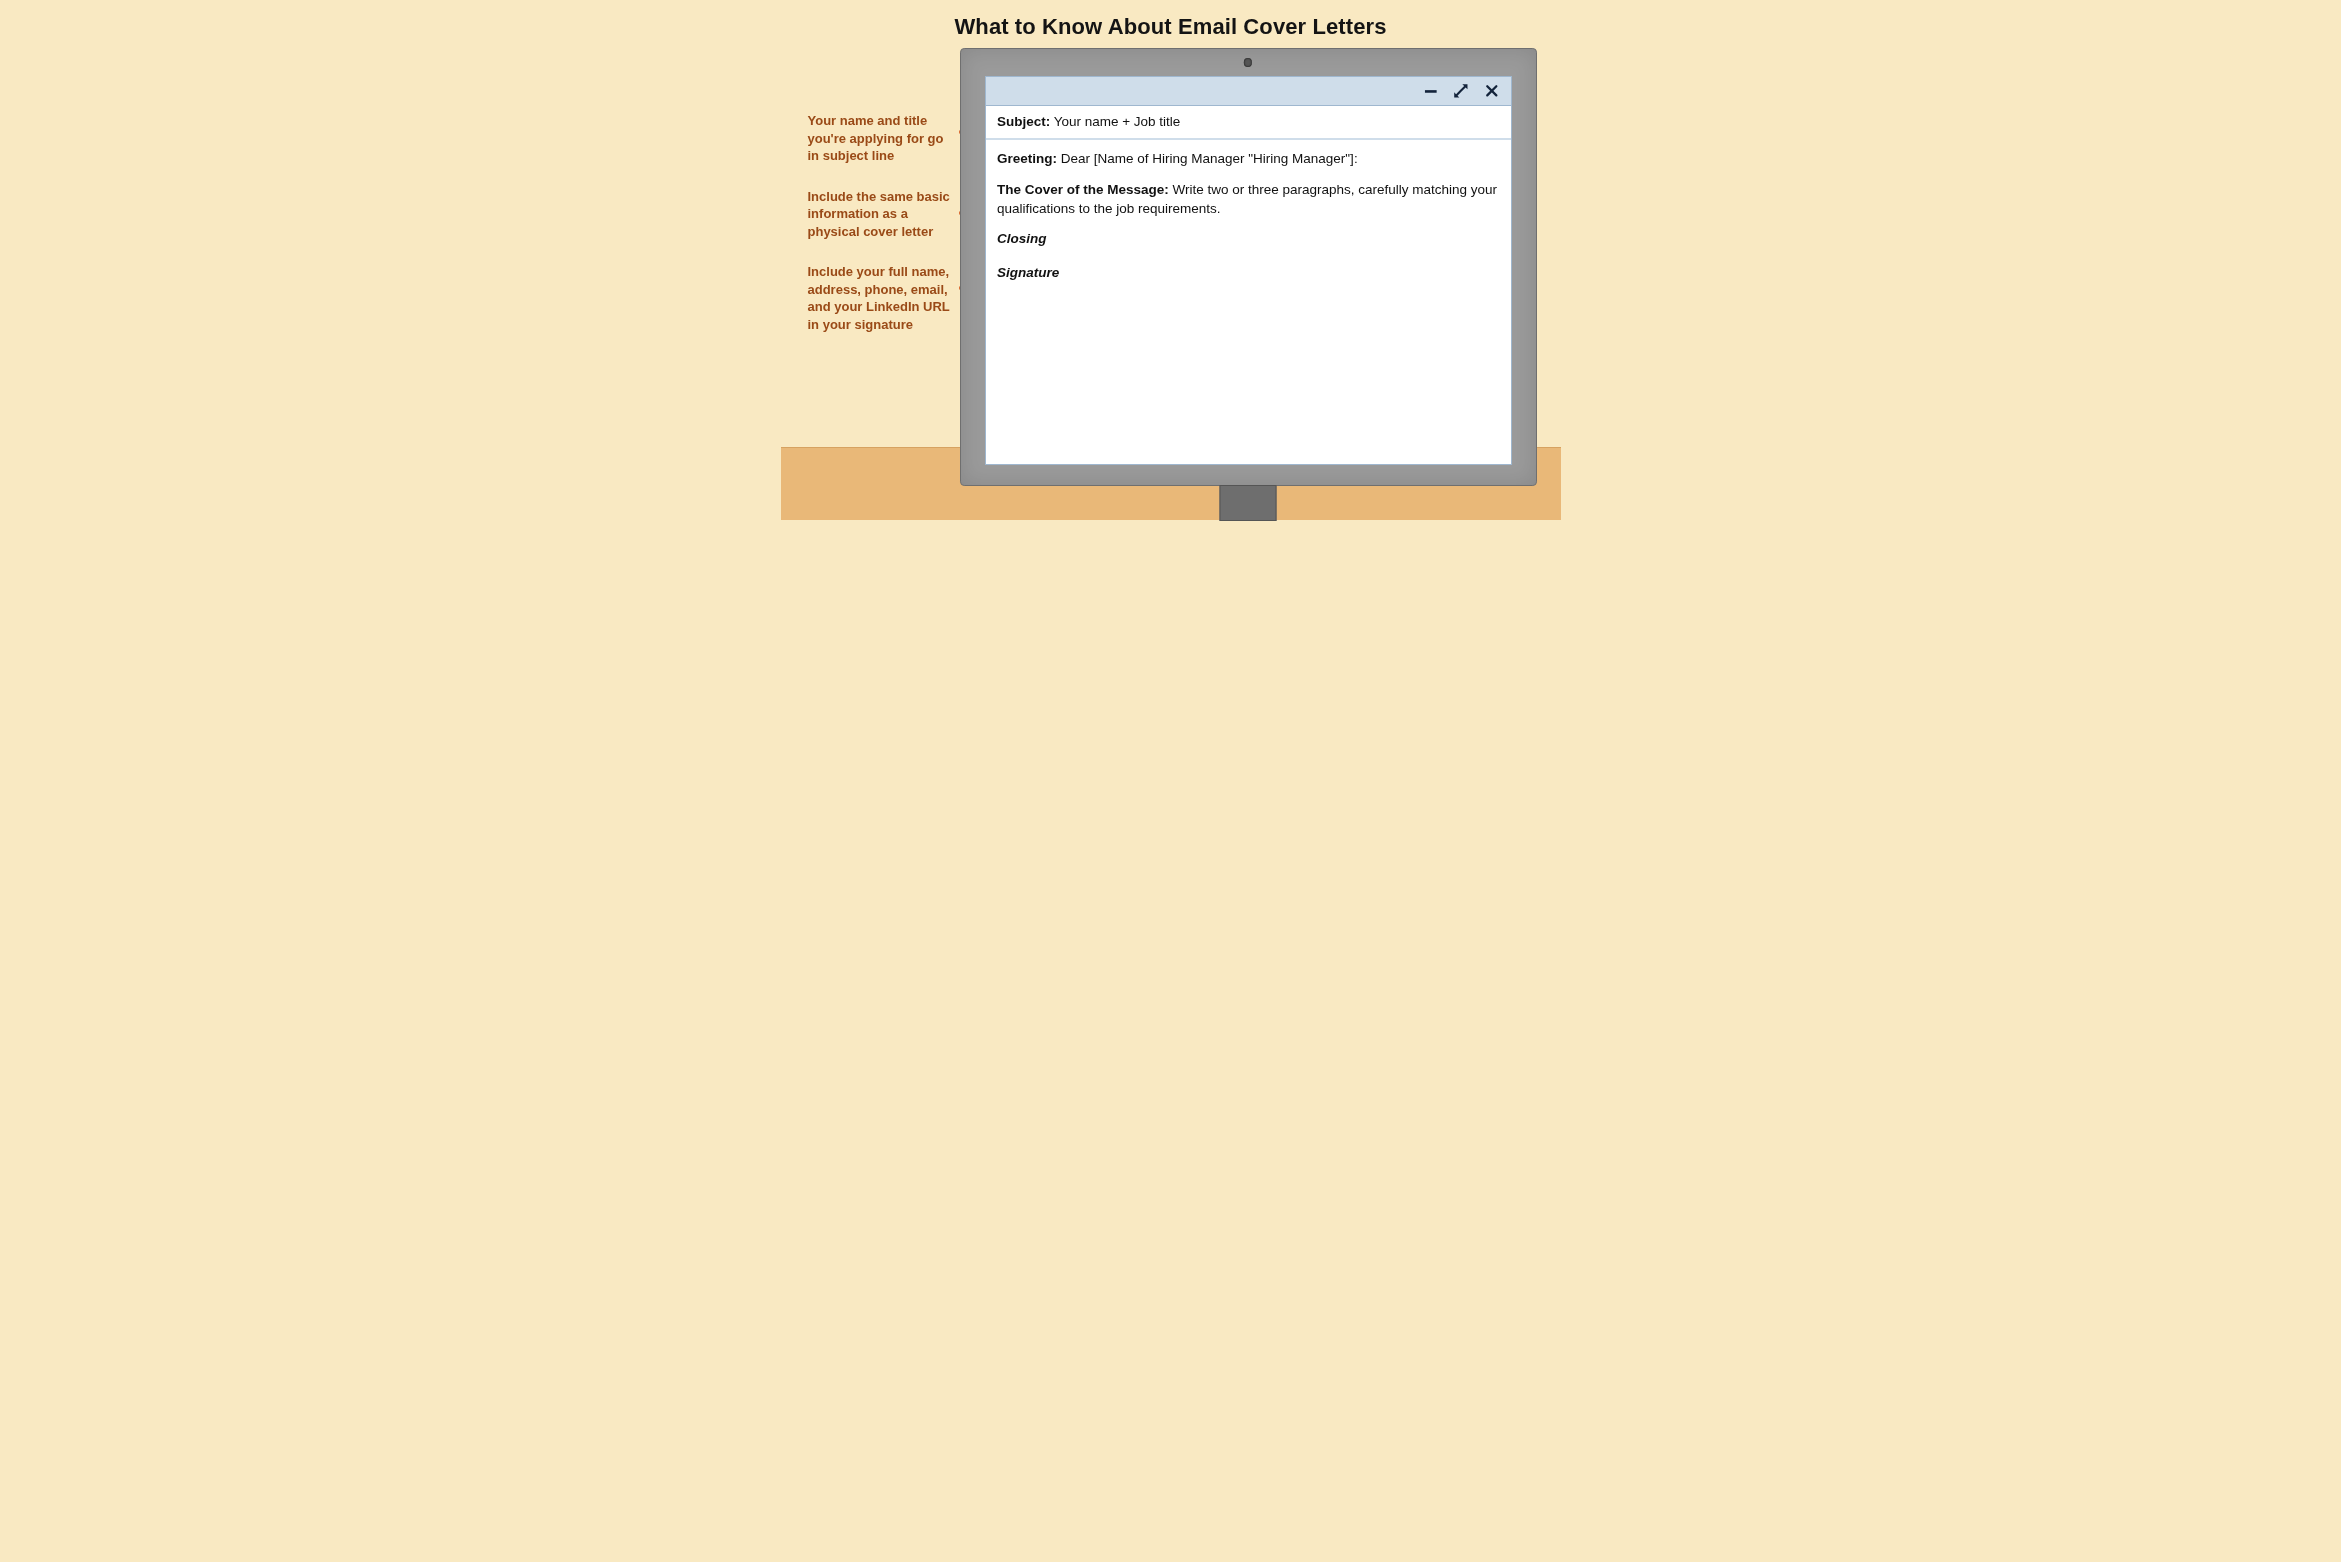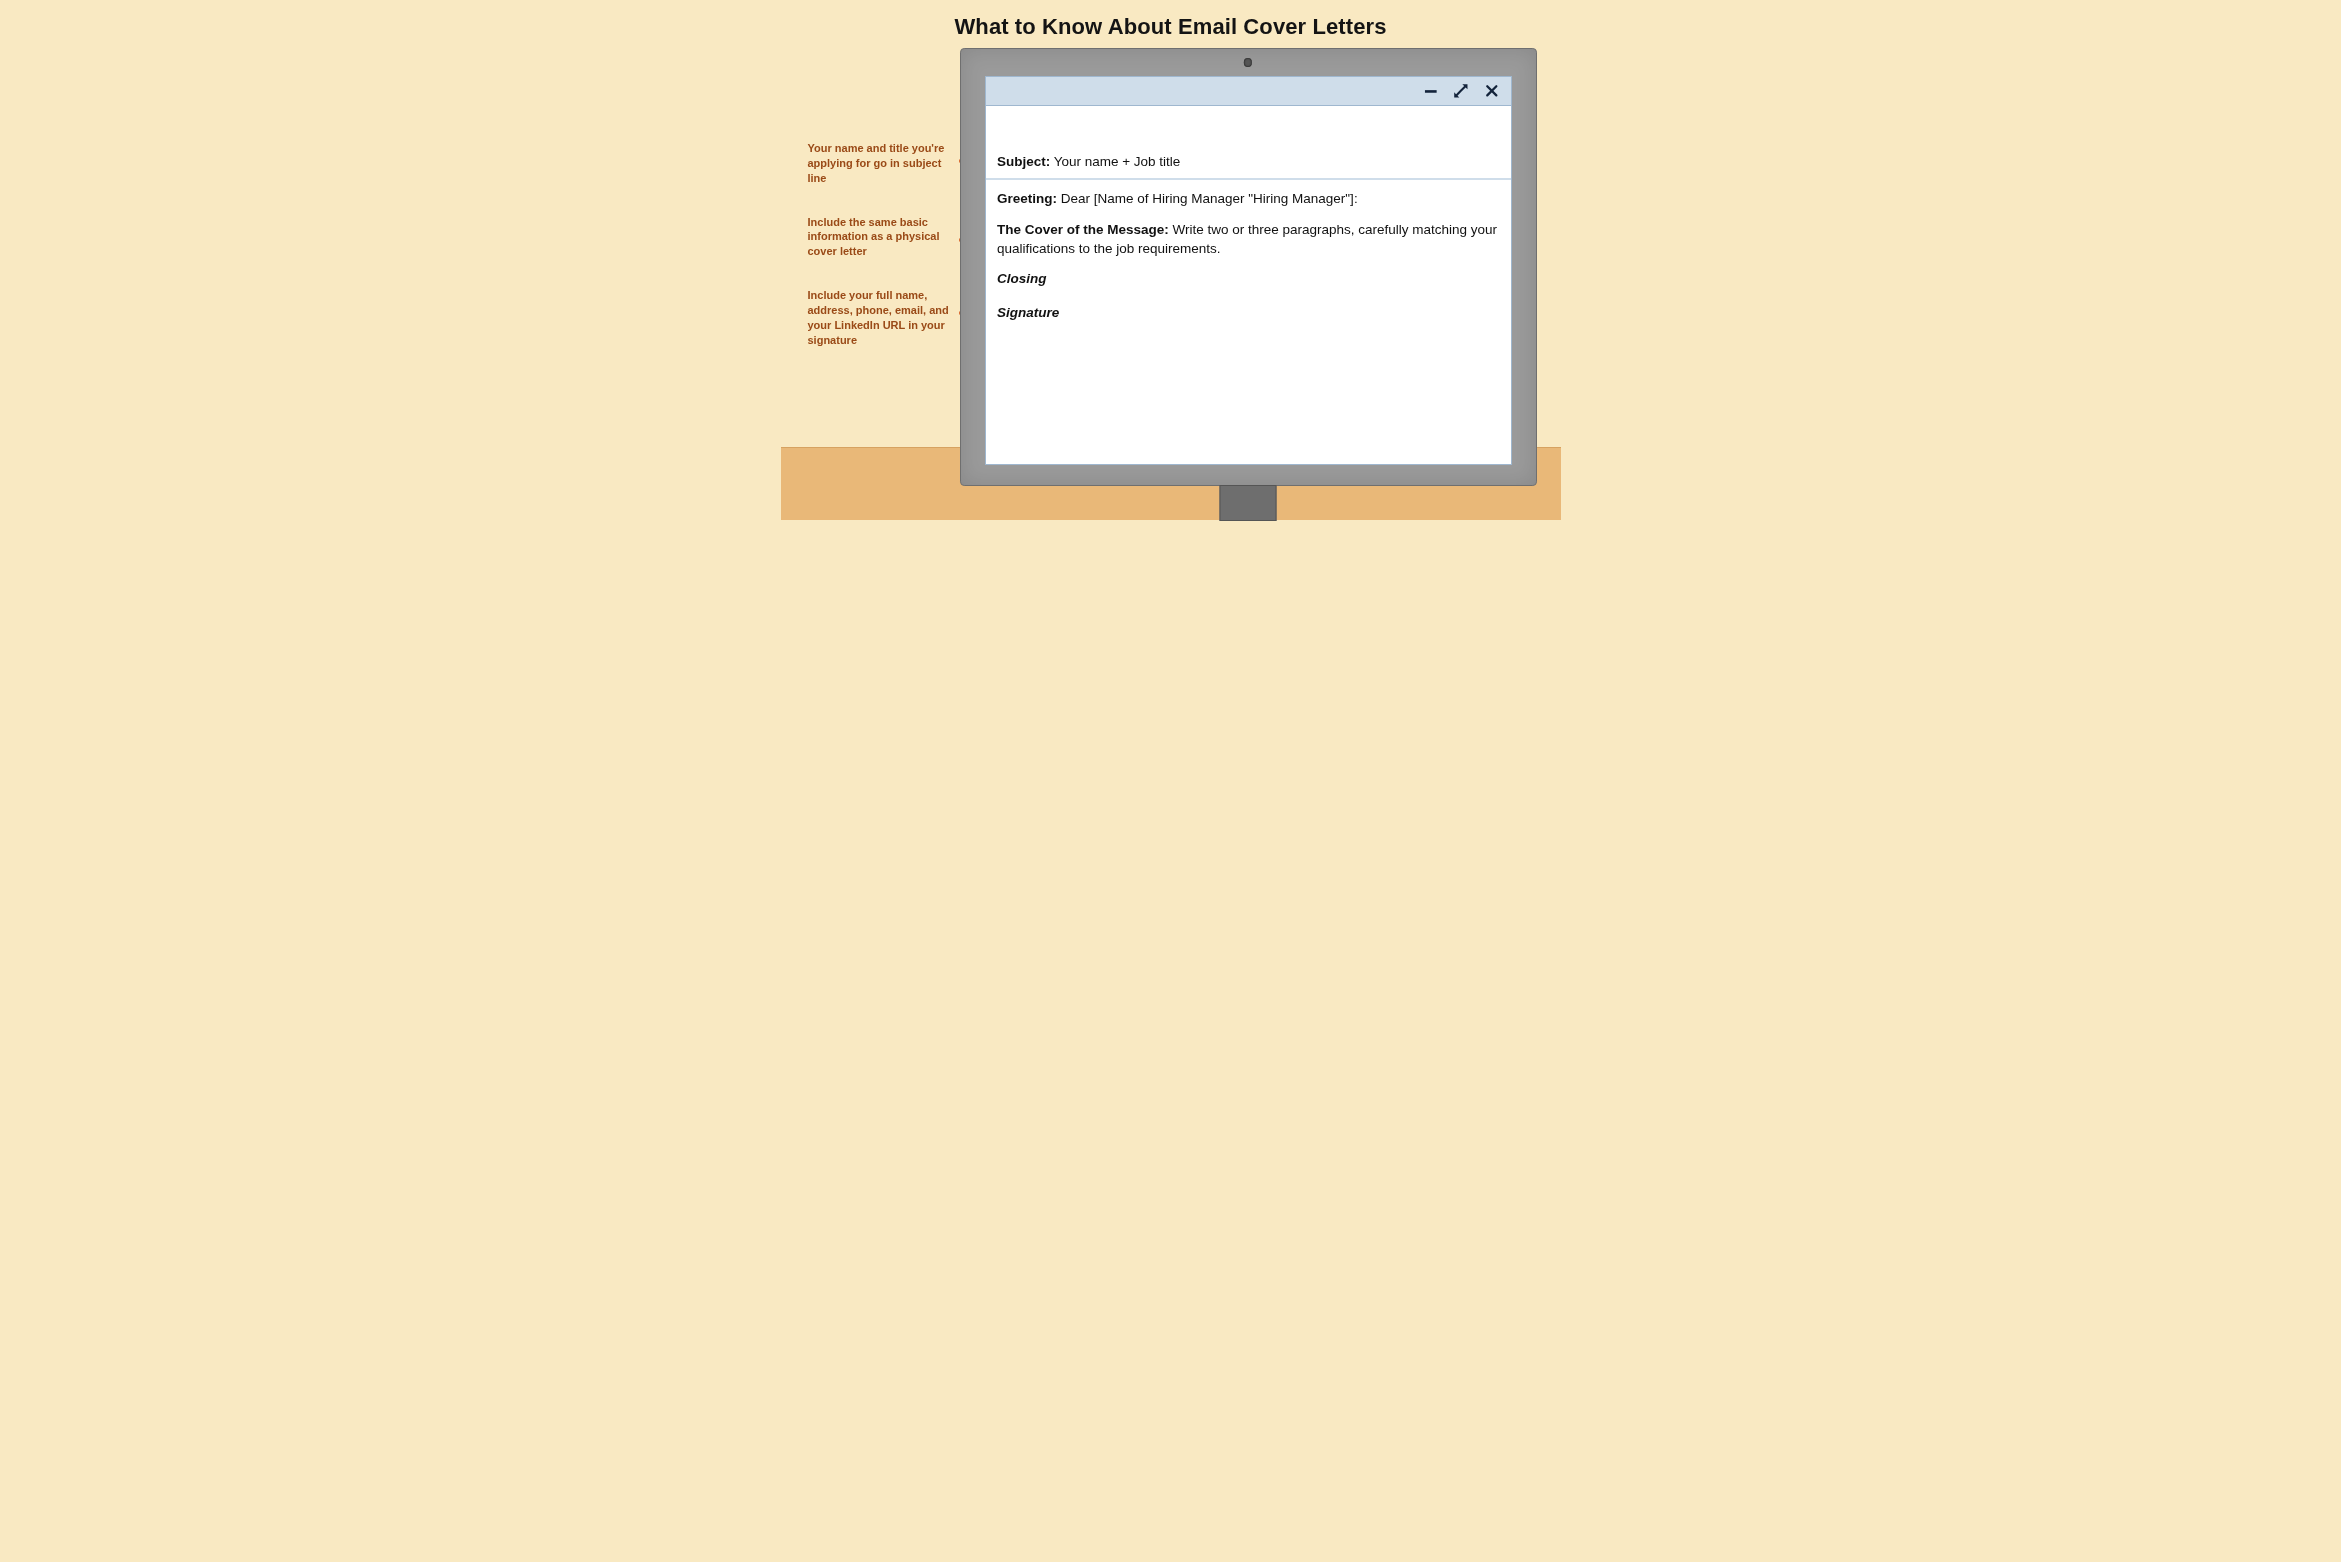--- a/index.html
+++ b/index.html
@@ -47,25 +47,24 @@
   
   .annotations {
     position: absolute;
     left: 27px;
     top: 112px;
     width: 146px;
   }
   .anno {
     color: #9a4a17;
     font-weight: 700;
-    font-size: 11px;
+    font-size: 13px;
     line-height: 1.35;
     margin-bottom: 23px;
     position: relative;
-    margin-top: 29px;
   }
   .anno .dot {
     position: absolute;
     width: 6.2px; height: 6.2px;
     border: 1.6px solid #d65a1e;
     border-radius: 50%;
     background: transparent;
     right: -11.4px;
   }
   .anno .line {
@@ -136,21 +135,20 @@
     justify-content: flex-end;
     gap: 13.5px;
     padding: 0 11.4px;
   }
   .win-icon { color: #13233b; display:flex; align-items:center; }
   .subject-row {
     padding: 8.3px 11.4px;
     border-bottom: 2.1px solid #cfddea;
     font-size: 13.5px;
     color: #111;
-    margin-top: 40px;
   }
   .subject-row .lbl { font-weight: 800; }
   .body-area {
     padding: 9.4px 11.4px 5.2px 11.4px;
     font-size: 13.5px;
     line-height: 1.42;
     color: #111;
     height: 270px;
   }
   .body-area p { margin-bottom: 11.4px; }

